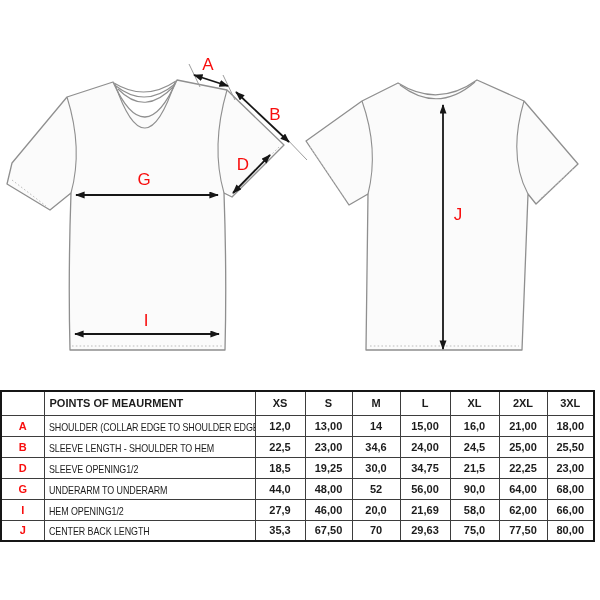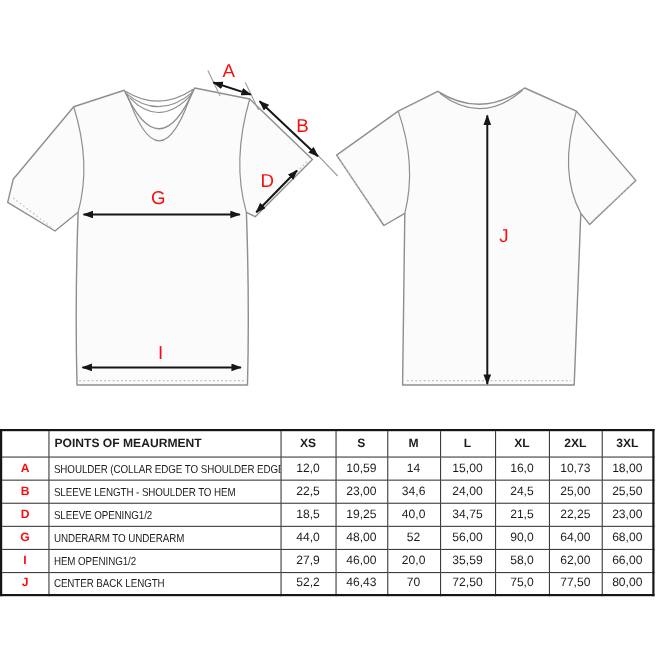--- a/index.html
+++ b/index.html
@@ -29,21 +29,21 @@
   .size-chart thead tr { height:24px; }
   .size-chart tbody tr { height:21px; }
   .size-chart thead th { font-size:11px; font-weight:700; }
   .size-chart th.points { text-align:left; padding-left:5px; }
   .size-chart td.key { color:var(--label_red,#f80e0e); font-weight:700; font-size:11px; }
   .size-chart td.lbl { text-align:left; padding-left:4px; }
   .size-chart td.lbl span {
     display:inline-block; transform:scaleX(.85); transform-origin:0 50%;
     font-size:10.5px; letter-spacing:-.1px;
   }
-  .size-chart td.val { font-size:11px; }
+  .size-chart td.val { font-size:11px;font-weight:bold; }
 </style>
 </head>
 <body>
 
 <div class="stage">
 
   <svg class="diagram" width="600" height="385" viewBox="0 0 600 385" xmlns="http://www.w3.org/2000/svg">
     <defs>
       <marker id="ah" markerUnits="userSpaceOnUse" markerWidth="10" markerHeight="8" refX="8.6" refY="3.5" orient="auto-start-reverse">
         <path class="ah" d="M0,0 L9.5,3.5 L0,7 Z"></path>
@@ -124,44 +124,44 @@
           <th>2XL</th>
           <th>3XL</th>
         </tr>
     </thead>
     <tbody>
 
     <tr>
           <td class="key">A</td>
           <td class="lbl"><span>SHOULDER (COLLAR EDGE TO SHOULDER EDGE)</span></td>
           <td class="val">12,0</td>
-          <td class="val">10,59</td>
+          <td class="val">13,00</td>
           <td class="val">14</td>
           <td class="val">15,00</td>
           <td class="val">16,0</td>
-          <td class="val">10,73</td>
+          <td class="val">21,00</td>
           <td class="val">18,00</td>
         </tr>
         <tr>
           <td class="key">B</td>
           <td class="lbl"><span>SLEEVE LENGTH - SHOULDER TO HEM</span></td>
           <td class="val">22,5</td>
           <td class="val">23,00</td>
           <td class="val">34,6</td>
           <td class="val">24,00</td>
           <td class="val">24,5</td>
           <td class="val">25,00</td>
           <td class="val">25,50</td>
         </tr>
         <tr>
           <td class="key">D</td>
           <td class="lbl"><span>SLEEVE OPENING1/2</span></td>
           <td class="val">18,5</td>
           <td class="val">19,25</td>
-          <td class="val">40,0</td>
+          <td class="val">30,0</td>
           <td class="val">34,75</td>
           <td class="val">21,5</td>
           <td class="val">22,25</td>
           <td class="val">23,00</td>
         </tr>
         <tr>
           <td class="key">G</td>
           <td class="lbl"><span>UNDERARM TO UNDERARM</span></td>
           <td class="val">44,0</td>
           <td class="val">48,00</td>
@@ -170,32 +170,32 @@
           <td class="val">90,0</td>
           <td class="val">64,00</td>
           <td class="val">68,00</td>
         </tr>
         <tr>
           <td class="key">I</td>
           <td class="lbl"><span>HEM OPENING1/2</span></td>
           <td class="val">27,9</td>
           <td class="val">46,00</td>
           <td class="val">20,0</td>
-          <td class="val">35,59</td>
+          <td class="val">21,69</td>
           <td class="val">58,0</td>
           <td class="val">62,00</td>
           <td class="val">66,00</td>
         </tr>
         <tr>
           <td class="key">J</td>
           <td class="lbl"><span>CENTER BACK LENGTH</span></td>
-          <td class="val">52,2</td>
-          <td class="val">46,43</td>
+          <td class="val">35,3</td>
+          <td class="val">67,50</td>
           <td class="val">70</td>
-          <td class="val">72,50</td>
+          <td class="val">29,63</td>
           <td class="val">75,0</td>
           <td class="val">77,50</td>
           <td class="val">80,00</td>
         </tr>
       </tbody>
   </table>
 
 </div>
 
 </body></html>

